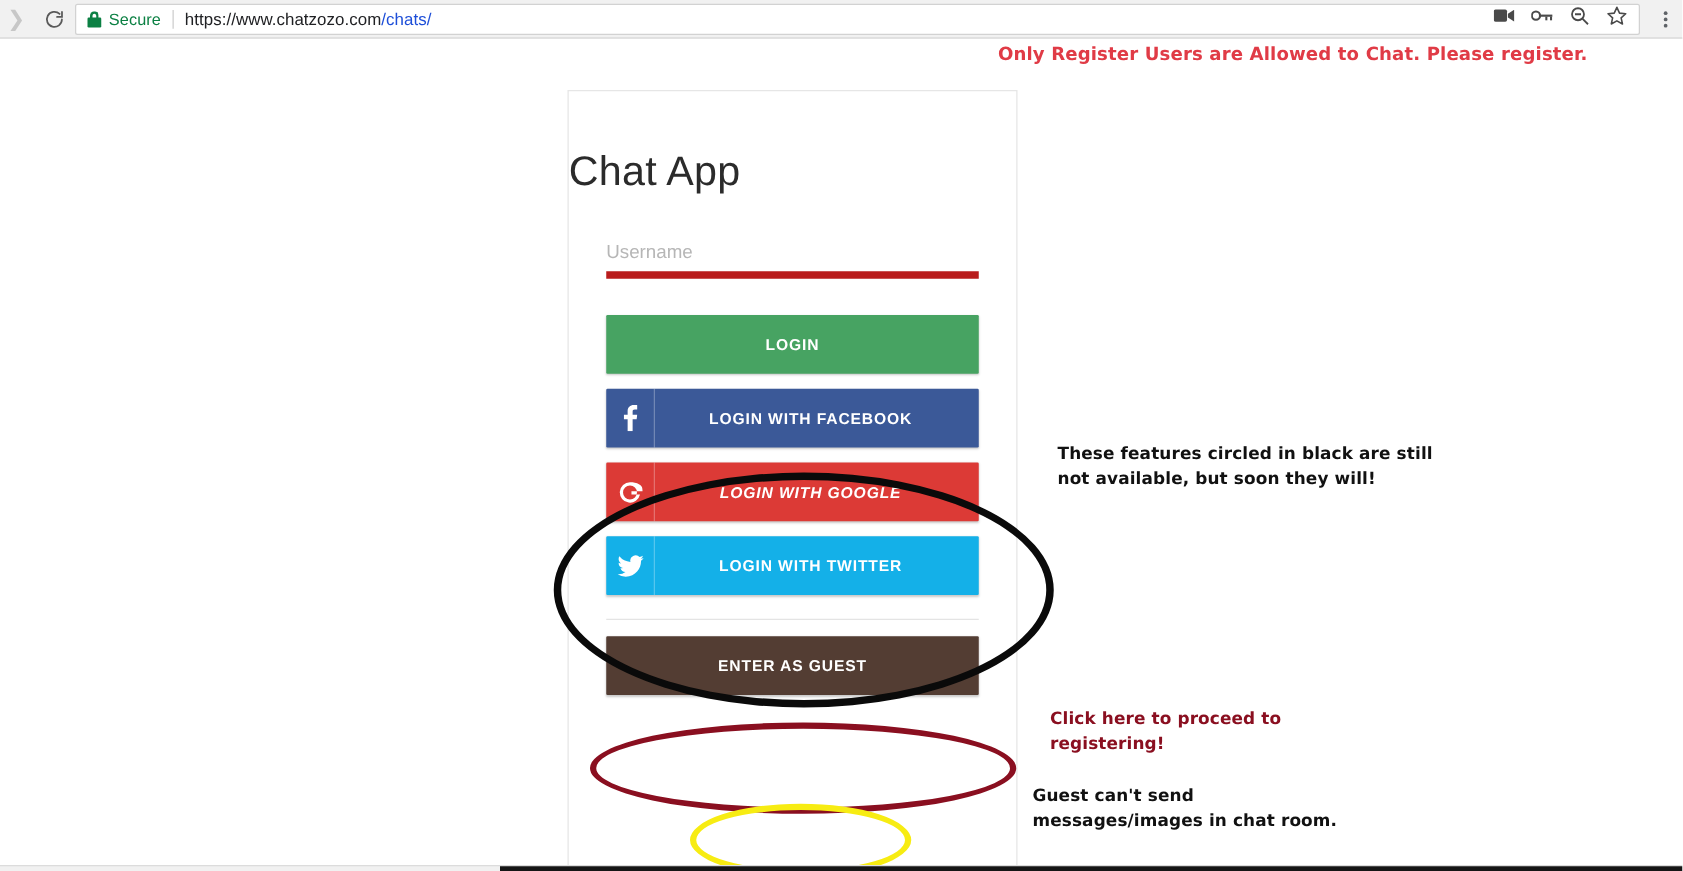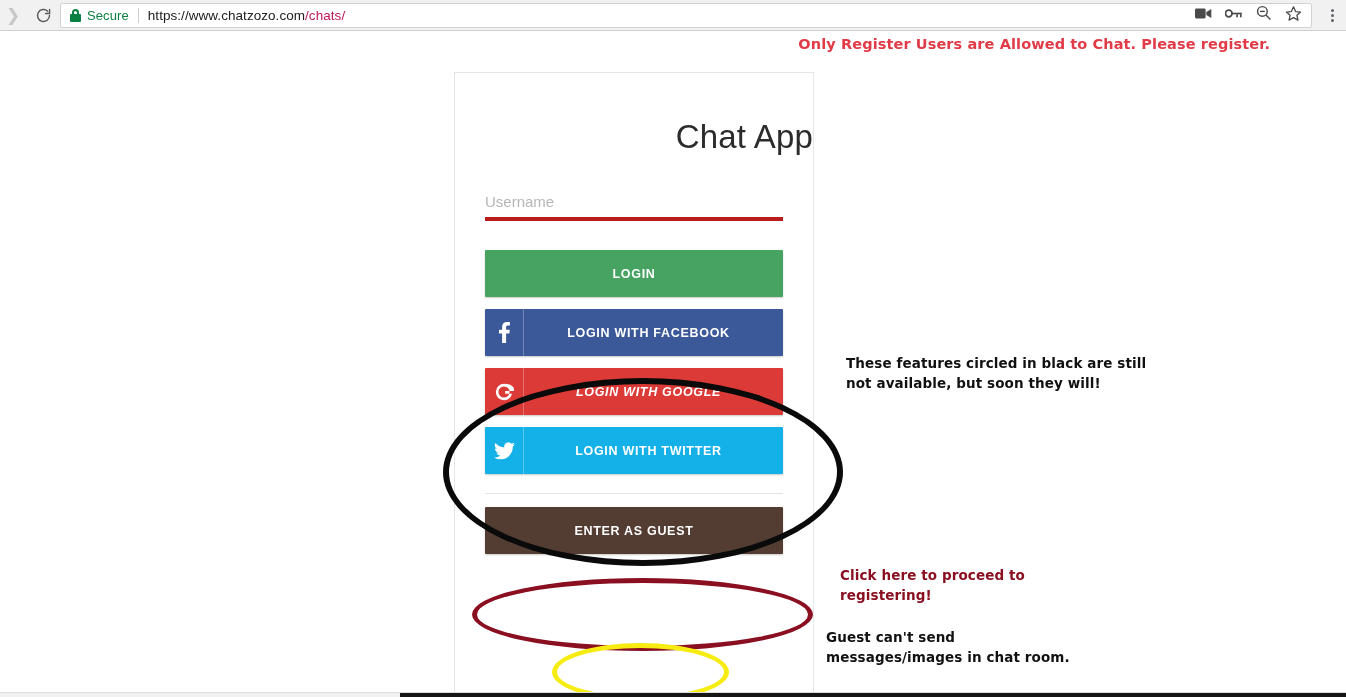--- a/index.html
+++ b/index.html
@@ -90,21 +90,21 @@
     height: 15px;
     background: #cdcdcd;
     margin: 0 9px;
   }
   .url-text {
     font-size: 13.5px;
     color: #202124;
     letter-spacing: 0.05px;
     white-space: nowrap;
   }
-  .url-text .path { color: #be185d; }
+  .url-text .path { color: #1d4ed8; }
   .omni-icons {
     margin-left: auto;
     display: flex;
     align-items: center;
     gap: 13px;
     padding-right: 9px;
     color: #5f6368;
   }
   .menu-dots {
     width: 28px;
@@ -149,38 +149,38 @@
     left: 454px;
     top: 41px;
     width: 360px;
     height: 640px;
     background: #ffffff;
     border: 1px solid #e6e6e6;
     box-sizing: border-box;
   }
   .card-title {
     margin-top: 45px;
-    text-align: right;
+    text-align: left;
     font-size: 33px;
     color: #2b2b2b;
     font-weight: normal;
     letter-spacing: 0.2px;
   }
 
   .field {
     width: 298px;
     margin: 0 auto;
     position: relative;
   }
   .field.first { margin-top: 37px; }
   .field.second { margin-top: 37px; }
   .field input {
     width: 100%;
     border: none;
-    border-bottom: 4px solid #b91c1c;
+    border-bottom: 6px solid #b91c1c;
     outline: none;
     font-size: 15px;
     font-family: "Liberation Sans", sans-serif;
     color: #333;
     padding: 0 0 7px 0;
     background: transparent;
     box-sizing: border-box;
   }
   .field input::placeholder {
     color: #b6b6b6;

